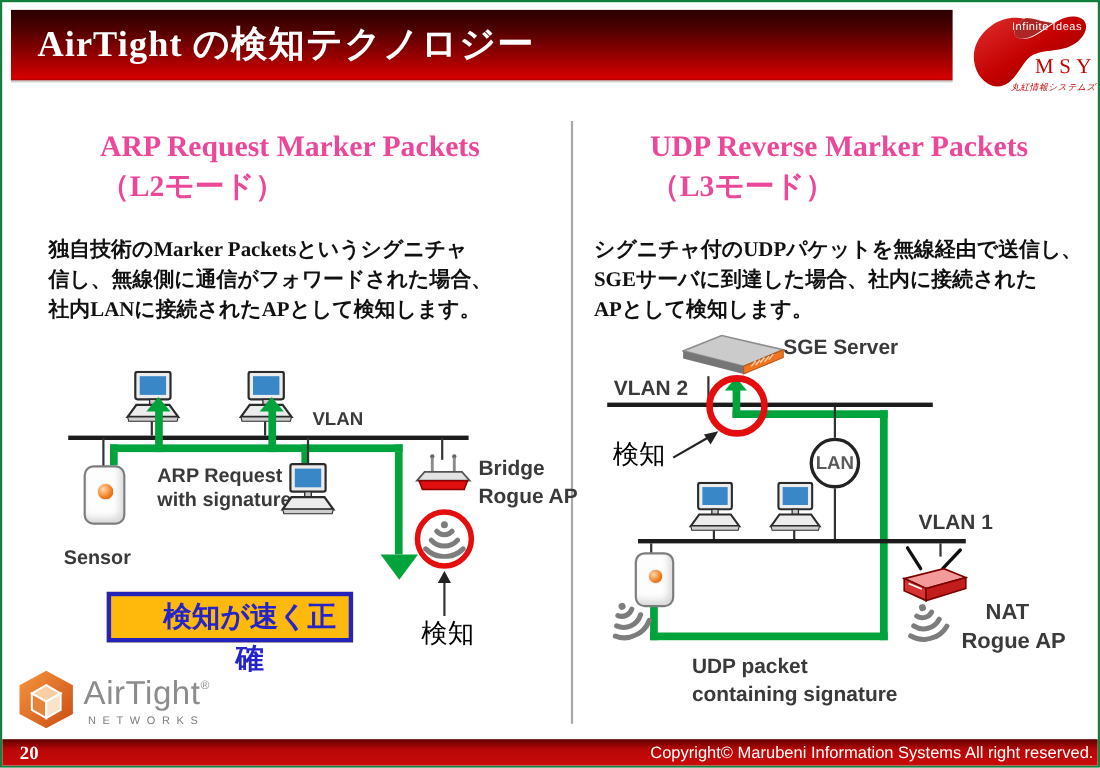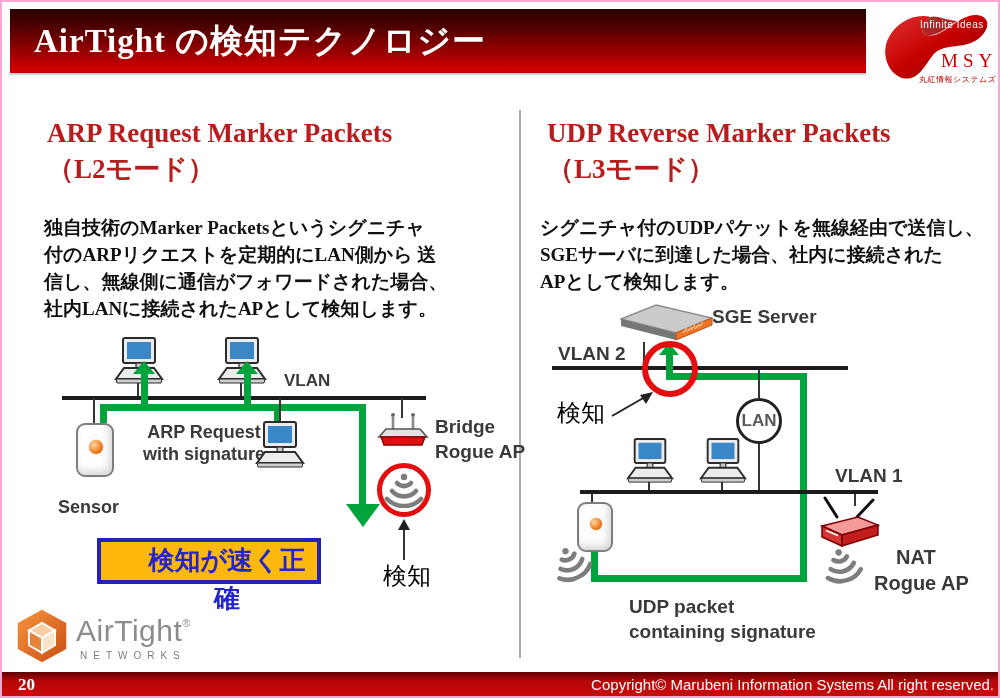--- a/index.html
+++ b/index.html
@@ -1,37 +1,37 @@
 <!DOCTYPE html>
 <html><head>
 <meta charset="utf-8">
 <style>
   html,body{margin:0;padding:0;background:#fff;}
   .slide{position:relative;width:1000px;height:698px;box-sizing:border-box;
-         border:2px solid #f9a8d4;background:#fff;overflow:hidden;
+         border:2px solid #15803d;background:#fff;overflow:hidden;
          font-family:"Liberation Sans",sans-serif;}
   .abs{position:absolute;}
   
   .titlebar{left:8px;top:7px;width:856px;height:64px;
     background:linear-gradient(180deg,#2a0000 0%,#4f0000 28%,#9b0000 68%,#d40000 96%,#b30000 100%);
     box-shadow:0 2px 0 rgba(0,0,0,.18);}
   .titlebar .t{color:#fff;font-family:"Liberation Serif",serif;font-weight:bold;
     font-size:33px;line-height:64px;padding-left:24px;letter-spacing:1px;}
   
   .colhead{font-family:"Liberation Serif",serif;font-weight:bold;font-size:27px;
-    line-height:36px;color:#b91c1c;}
+    line-height:36px;color:#ec4899;margin-left:44px;}
   .bodytext{font-family:"Liberation Serif",serif;font-weight:bold;font-size:19px;
     line-height:27px;color:#111;}
   .divider{width:2px;background:#a9a9a9;}
   
   .bus{background:#1c1c1c;height:4px;}
   .thinline{background:#333;width:2px;}
   .gbar{background:#00A33C;}
   .tri{width:0;height:0;}
-  .lbl{font-weight:bold;color:#3a3a3a;font-size:18px;line-height:22px;text-align:center;}
+  .lbl{font-weight:bold;color:#3a3a3a;font-size:18px;line-height:22px;}
   .lbl2{font-weight:bold;color:#3a3a3a;font-size:19px;line-height:25px;}
   .kanji{font-family:"Liberation Serif",serif;font-size:24px;color:#000;}
   .redring{border:5px solid #E50E0E;border-radius:50%;background:rgba(255,255,255,0);}
   .sensor{background:#fdfdfd;border:2px solid #7d7d7d;border-radius:9px;
     box-shadow:inset -3px -4px 7px #d8d8d8;}
   .sensor .dot{position:absolute;left:50%;top:42%;width:14px;height:14px;margin:-7px 0 0 -7px;
     border-radius:50%;background:radial-gradient(circle at 35% 35%,#ffd9a8,#f07a1a 60%,#cf5400);
     border:1px solid #eee;}
   .callout{background:#FFB80C;border:4px solid #2323BB;text-align:center;}
   .callout .ct{font-family:"Liberation Serif",serif;font-weight:bold;font-size:26px;
@@ -39,21 +39,21 @@
   .lancirc{border:3px solid #222;border-radius:50%;background:#fff;text-align:center;
     color:#5a5a5a;font-weight:bold;font-size:17px;}
   
   .footer{left:0;top:670px;width:996px;height:26px;
     background:linear-gradient(180deg,#5c0000 0%,#b70707 35%,#cc0a0a 100%);}
   .pagenum{color:#fff;font-family:"Liberation Serif",serif;font-weight:bold;font-size:17px;}
   .copyright{color:#fff;font-size:15px;}
   
   .msys-tag{color:#fff;font-size:10px;letter-spacing:.5px;}
   .msys-brand{color:#c40000;font-family:"Liberation Serif",serif;font-size:19px;letter-spacing:5px;margin-left:20px;}
-  .msys-co{color:#c40000;font-size:8px;letter-spacing:.5px;}
+  .msys-co{color:#c40000;font-size:8px;letter-spacing:.5px;font-style:italic;}
   
   .at-brand{color:#8c8c8c;font-size:30px;letter-spacing:.5px;margin-top:36px;}
   .at-reg{color:#8c8c8c;font-size:11px;vertical-align:14px;}
   .at-sub{color:#7c7c7c;font-size:10px;letter-spacing:6px;}
 </style>
 </head>
 <body>
 
 <svg width="0" height="0" style="position:absolute">
   <defs>
@@ -95,21 +95,20 @@
   <div class="abs msys-tag" style="left:918px;top:17px">Infinite Ideas</div>
   <div class="abs msys-brand" style="left:919px;top:48px">MSYS</div>
   <div class="abs msys-co" style="left:917px;top:72px">丸紅情報システムズ</div>
 
   <div class="abs colhead" style="left:45px;top:113px">
     <div>ARP Request Marker Packets</div>
     <div>（L2モード）</div>
   </div>
   <div class="abs bodytext" style="left:42px;top:212px;width:478px">
     <div>独自技術のMarker Packetsというシグニチャ</div>
-    <div>付のARPリクエストを定期的にLAN側から 送</div>
     <div>信し、無線側に通信がフォワードされた場合、</div>
     <div>社内LANに接続されたAPとして検知します。</div>
   </div>
 
   <div class="abs colhead" style="left:545px;top:113px">
     <div>UDP Reverse Marker Packets</div>
     <div>（L3モード）</div>
   </div>
   <div class="abs bodytext" style="left:538px;top:212px;width:460px">
     <div>シグニチャ付のUDPパケットを無線経由で送信し、</div>

